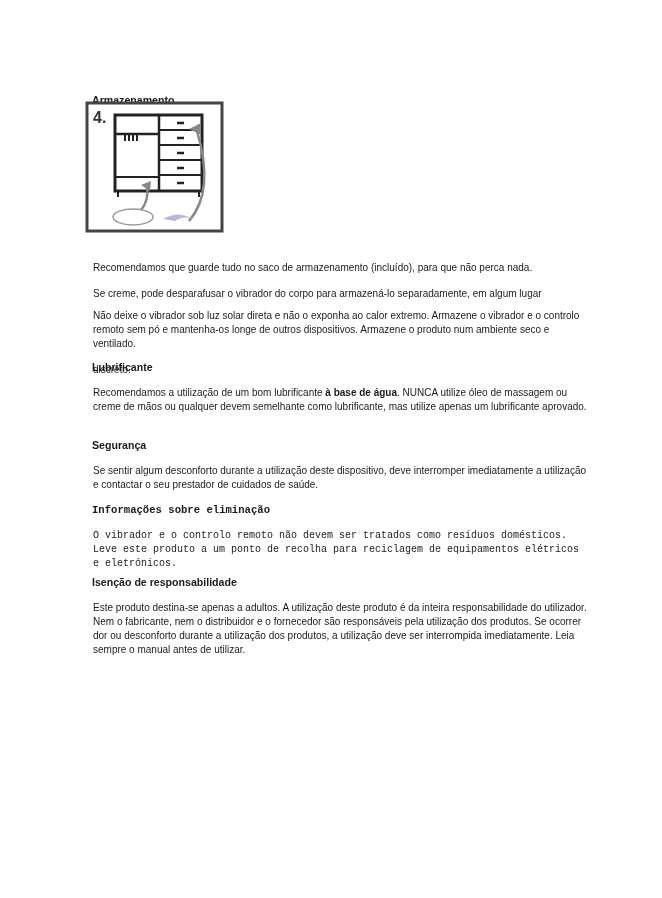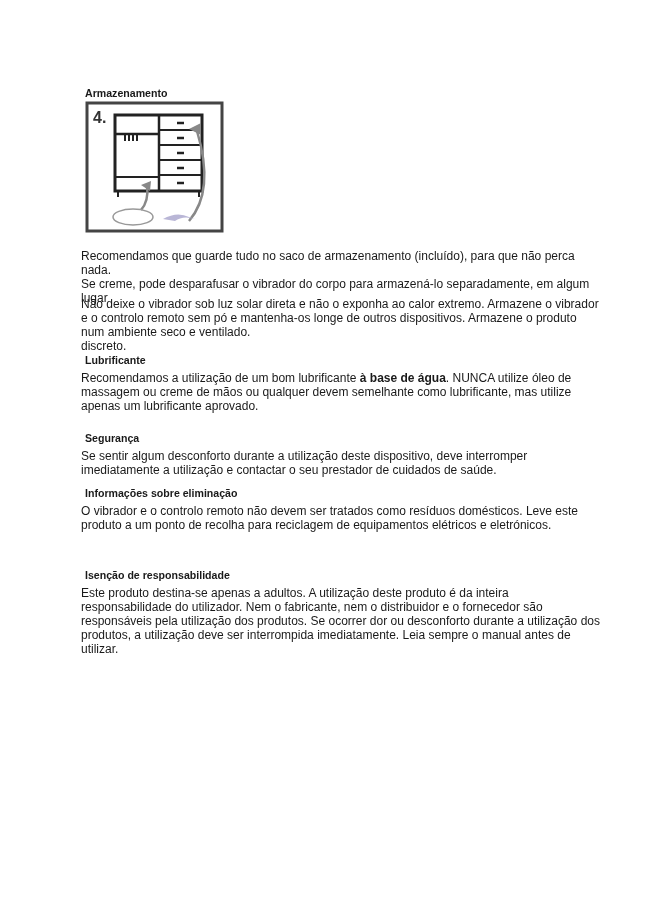--- a/index.html
+++ b/index.html
@@ -1,19 +1,19 @@
 <!DOCTYPE html>
 <html><head>
 <meta charset="utf-8">
 <style>
   html, body { margin: 0; padding: 0; background: #ffffff; }
   body { width: 662px; height: 898px; position: relative; overflow: hidden;
          font-family: "Liberation Sans", sans-serif; color: #1a1a1a; }
-  .h { font-weight: bold; font-size: 10.6px; line-height: 14px; margin: 4px; }
-  .p { font-size: 12px; line-height: 14px; margin: 0; }
+  .h { font-weight: bold; font-size: 10.6px; line-height: 14px; margin: 11px; }
+  .p { font-size: 10px; line-height: 14px; margin: 12px; }
   .block { position: absolute; left: 81px; width: 520px; }
 </style>
 </head>
 <body>
 
 <div class="block" style="top:82px;">
   <p class="h">Armazenamento</p>
 </div>
 
 <div class="block" style="top:101px; left:85px;">
@@ -63,21 +63,21 @@
 <div class="block" style="top:349px;">
   <p class="h">Lubrificante</p>
   <p class="p"><span>Recomendamos a utilização de um bom lubrificante </span><b>à base de água</b><span>. NUNCA utilize óleo de massagem ou creme de mãos ou qualquer devem semelhante como lubrificante, mas utilize apenas um lubrificante aprovado.</span></p>
 </div>
 
 <div class="block" style="top:427px;">
   <p class="h">Segurança</p>
   <p class="p">Se sentir algum desconforto durante a utilização deste dispositivo, deve interromper imediatamente a utilização e contactar o seu prestador de cuidados de saúde.</p>
 </div>
 
-<div class="block" style="top:482px;">
+<div class="block" style="top:492px;font-family:Liberation Mono, monospace;">
   <p class="h">Informações sobre eliminação</p>
   <p class="p">O vibrador e o controlo remoto não devem ser tratados como resíduos domésticos. Leve este produto a um ponto de recolha para reciclagem de equipamentos elétricos e eletrónicos.</p>
 </div>
 
 <div class="block" style="top:564px;">
   <p class="h">Isenção de responsabilidade</p>
   <p class="p">Este produto destina-se apenas a adultos. A utilização deste produto é da inteira responsabilidade do utilizador. Nem o fabricante, nem o distribuidor e o fornecedor são responsáveis pela utilização dos produtos. Se ocorrer dor ou desconforto durante a utilização dos produtos, a utilização deve ser interrompida imediatamente. Leia sempre o manual antes de utilizar.</p>
 </div>
 
 </body></html>

